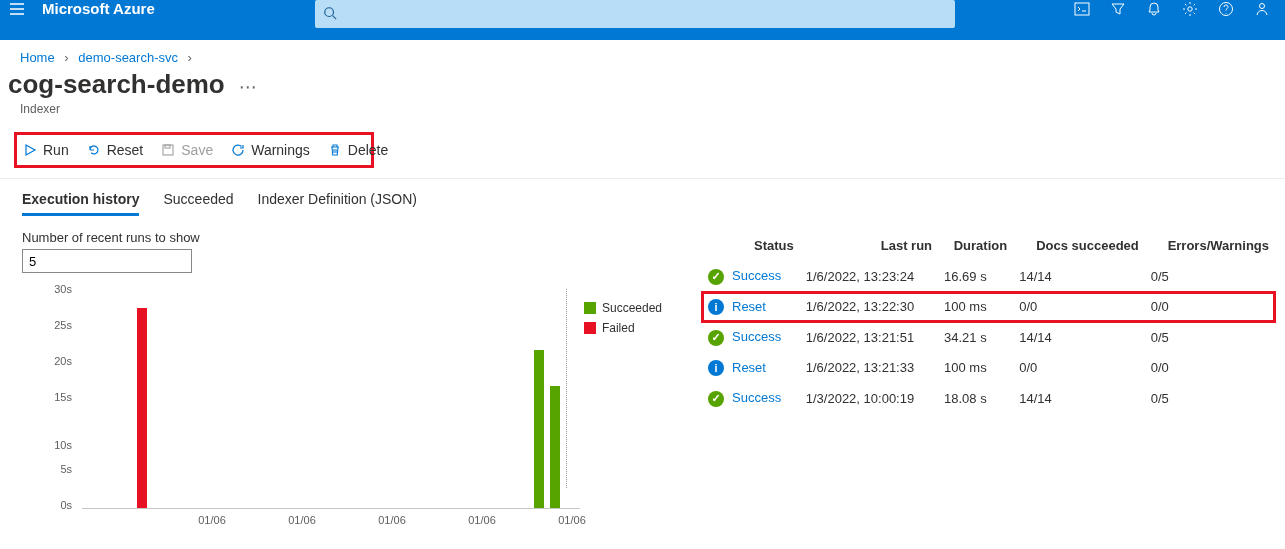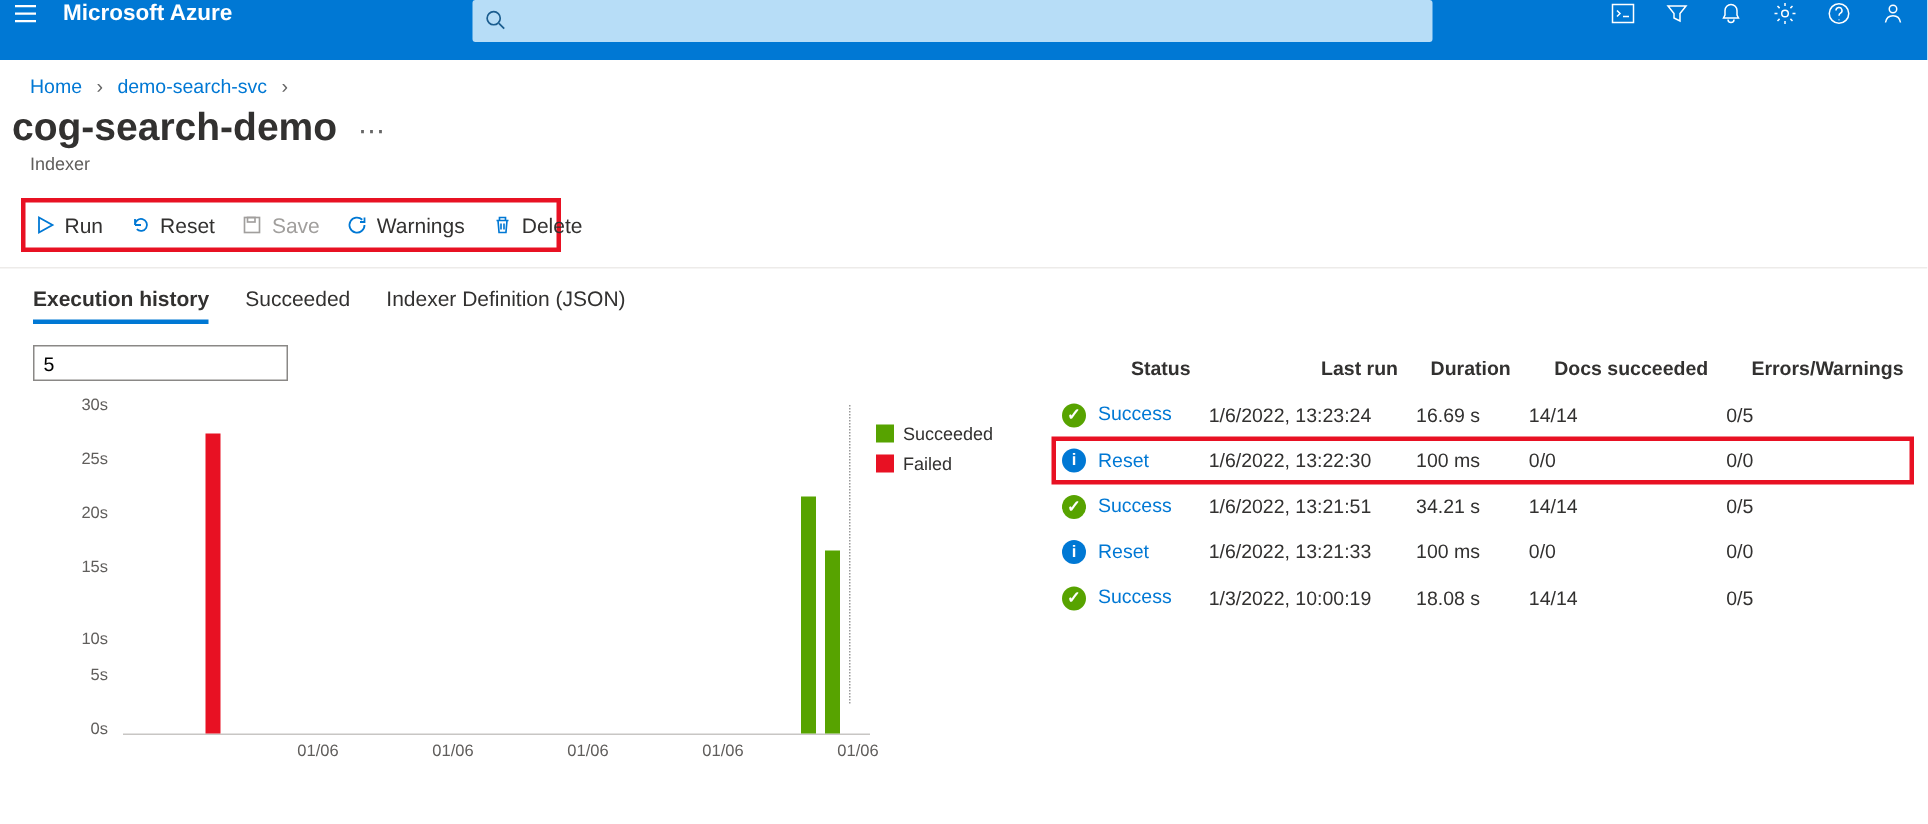--- a/index.html
+++ b/index.html
@@ -203,20 +203,21 @@
 
 <div class="tabs">
   <div class="tab active">Execution history</div>
   <div class="tab">Succeeded</div>
   <div class="tab">Indexer Definition (JSON)</div>
 </div>
 
 <div class="body-row">
 
   <div class="left-col">
+    <div class="field-label">Number of recent runs to show</div>
     <input class="num-input" value="5" style="">
     <div class="chart-wrap">
       <div class="chart-area">
 
         <span class="ylab" style="top:4px">30s</span>
         <span class="ylab" style="top:40px">25s</span>
         <span class="ylab" style="top:76px">20s</span>
         <span class="ylab" style="top:112px">15s</span>
         <span class="ylab" style="top:160px">10s</span>
         <span class="ylab" style="top:184px">5s</span>

